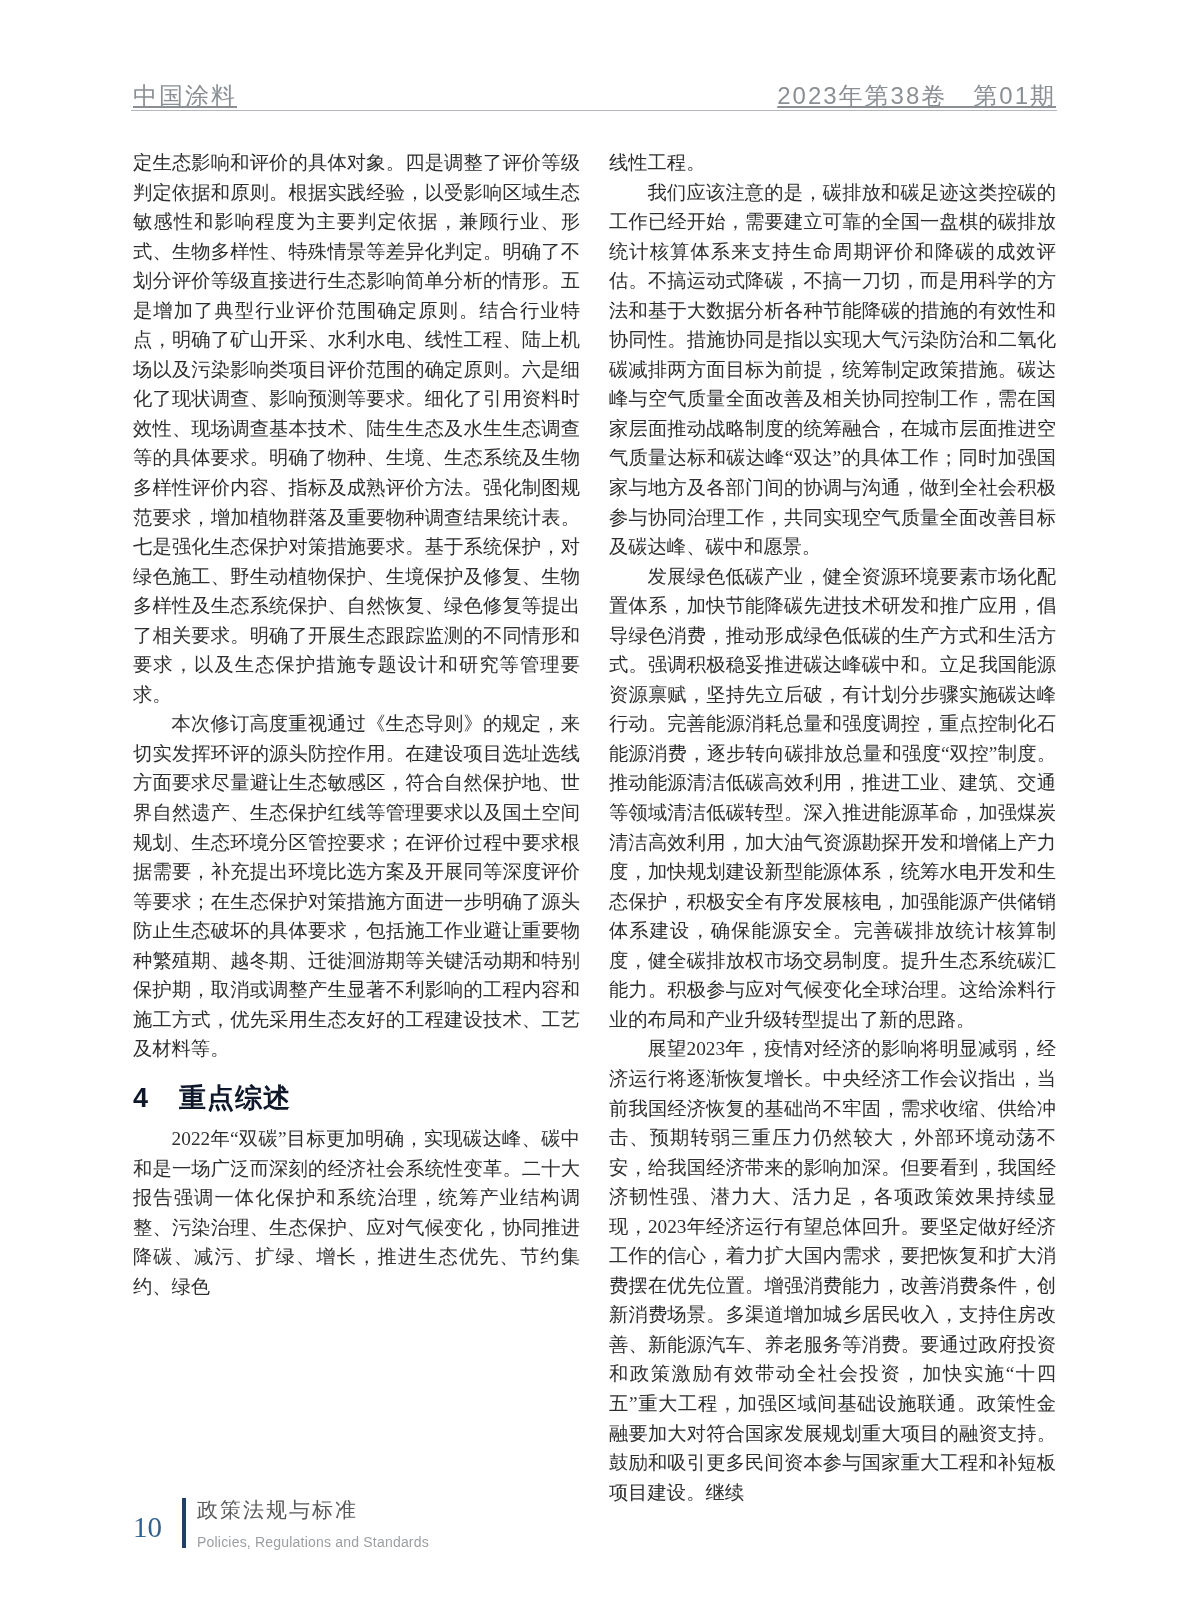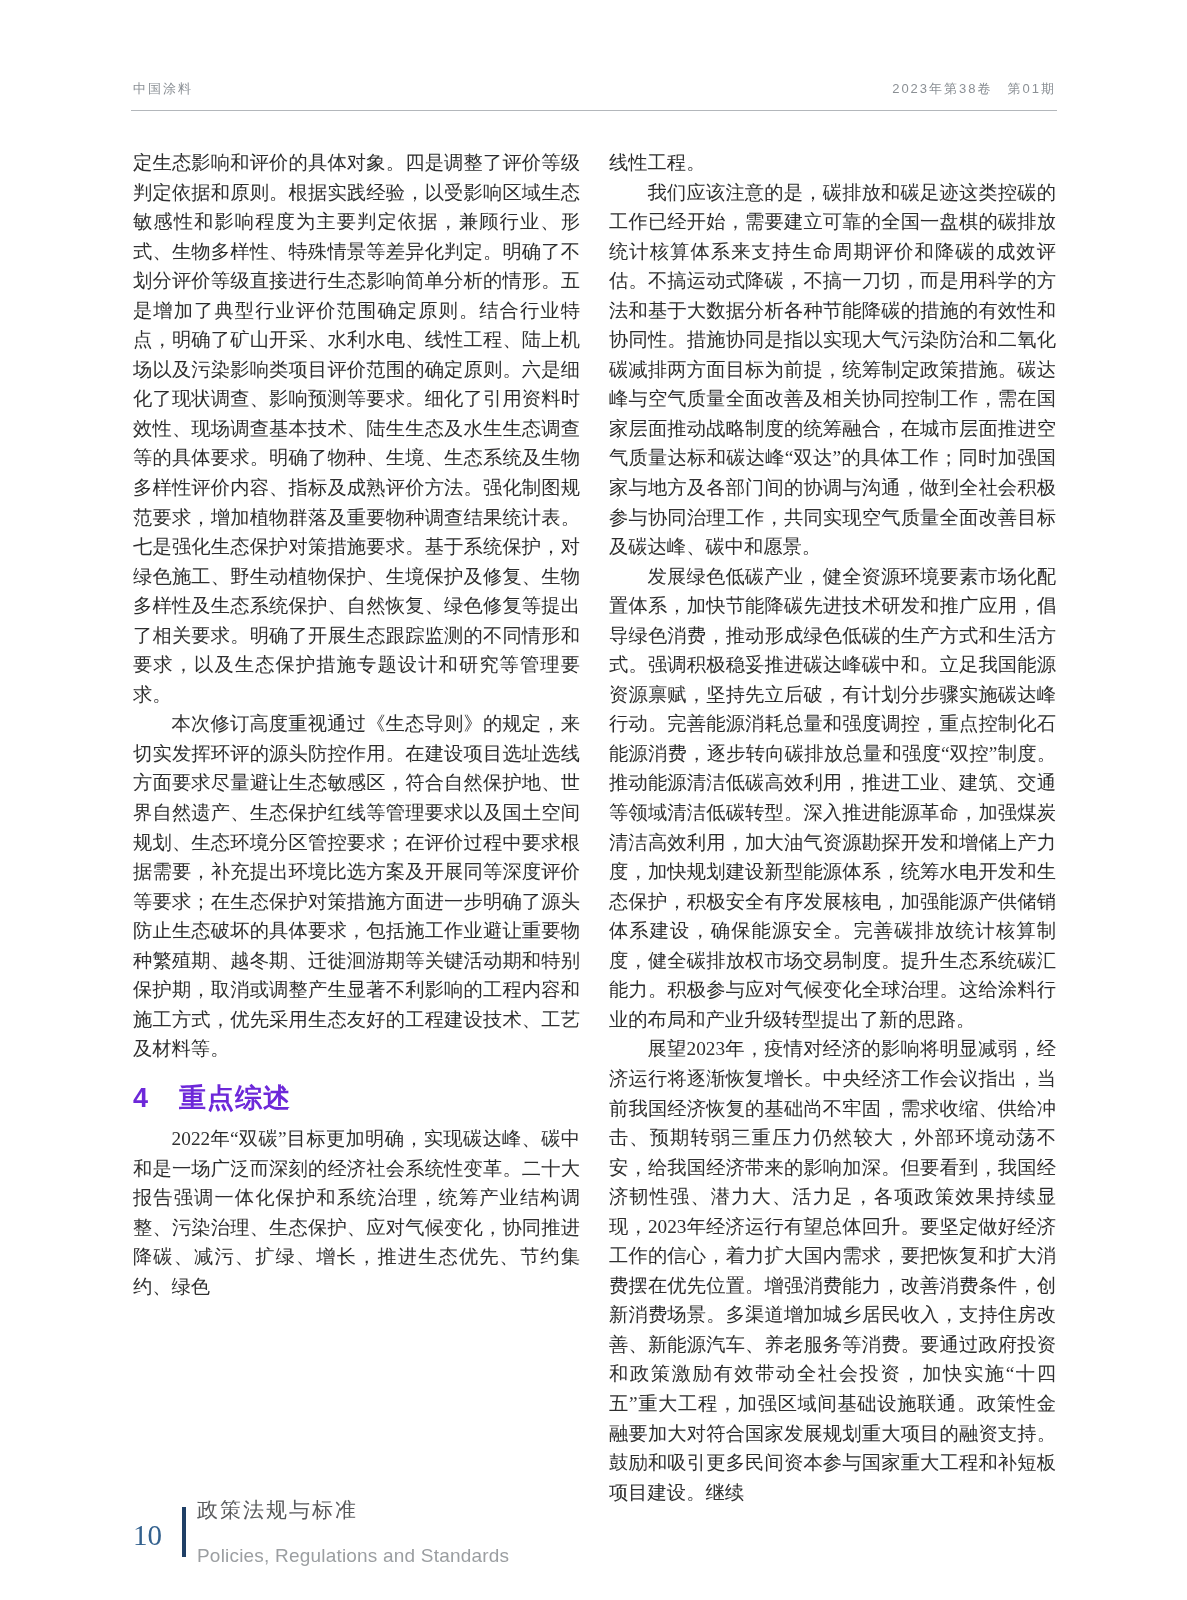--- a/index.html
+++ b/index.html
@@ -9,21 +9,21 @@
     color:#2e2e2e;
     -webkit-font-smoothing:antialiased;
   }
   .page{position:absolute;inset:0;background:#ffffff;}
 
   
   .header{
     position:absolute;left:133px;right:131px;top:80px;
     display:flex;justify-content:space-between;align-items:baseline;
     font-family:"Liberation Sans","DejaVu Sans",sans-serif;
-    font-size:13px;color:#8a8f94;letter-spacing:2px;
+    font-size:24px;color:#8a8f94;letter-spacing:2px;text-decoration:underline;
   }
   .header-rule{
     position:absolute;left:131px;right:130px;top:110px;
     border-bottom:1.5px solid #b3b7bb;
   }
 
   
   .columns{
     position:absolute;left:133px;top:131px;width:923px;
     display:flex;gap:29px;margin-top:17px;
@@ -33,21 +33,21 @@
     font-size:19.3px;line-height:29.55px;
     text-align:justify;text-justify:inter-ideograph;
   }
   .col p{margin:0;text-indent:2em;}
   .col p.noindent{text-indent:0;}
 
   .section-heading{
     margin:17px 0 9px 0;
     font-family:"Liberation Sans","DejaVu Sans",sans-serif;
     font-size:27px;font-weight:700;line-height:34px;
-    color:#6d28d9;letter-spacing:1px;
+    color:#0f172a;letter-spacing:1px;
   }
   .section-heading .sec-num{margin-right:30px;}
 
   .cont-note{
     text-align:right;text-indent:0 !important;
     font-size:19.3px;
   }
 
   
   .footer{
@@ -62,21 +62,21 @@
   .footer .bar{
     width:4px;height:50px;background:#1f3f66;margin-right:11px;
   }
   .footer .titles{display:flex;flex-direction:column;justify-content:center;}
   .footer .sec-cn{
     font-family:"Liberation Sans","DejaVu Sans",sans-serif;
     font-size:21px;font-weight:400;color:#58595b;letter-spacing:2px;
   }
   .footer .sec-en{
     font-family:"Liberation Sans","DejaVu Sans",sans-serif;
-    font-size:19px;color:#9b9ea1;margin-top:21px;letter-spacing:0.2px;text-align:right;
+    font-size:14px;color:#9b9ea1;margin-top:10px;letter-spacing:0.2px;text-align:right;
   }
 </style>
 </head>
 <body>
 
 <div class="page">
 
   <div class="header">
     <span>中国涂料</span>
     <span>2023年第38卷　第01期</span>

